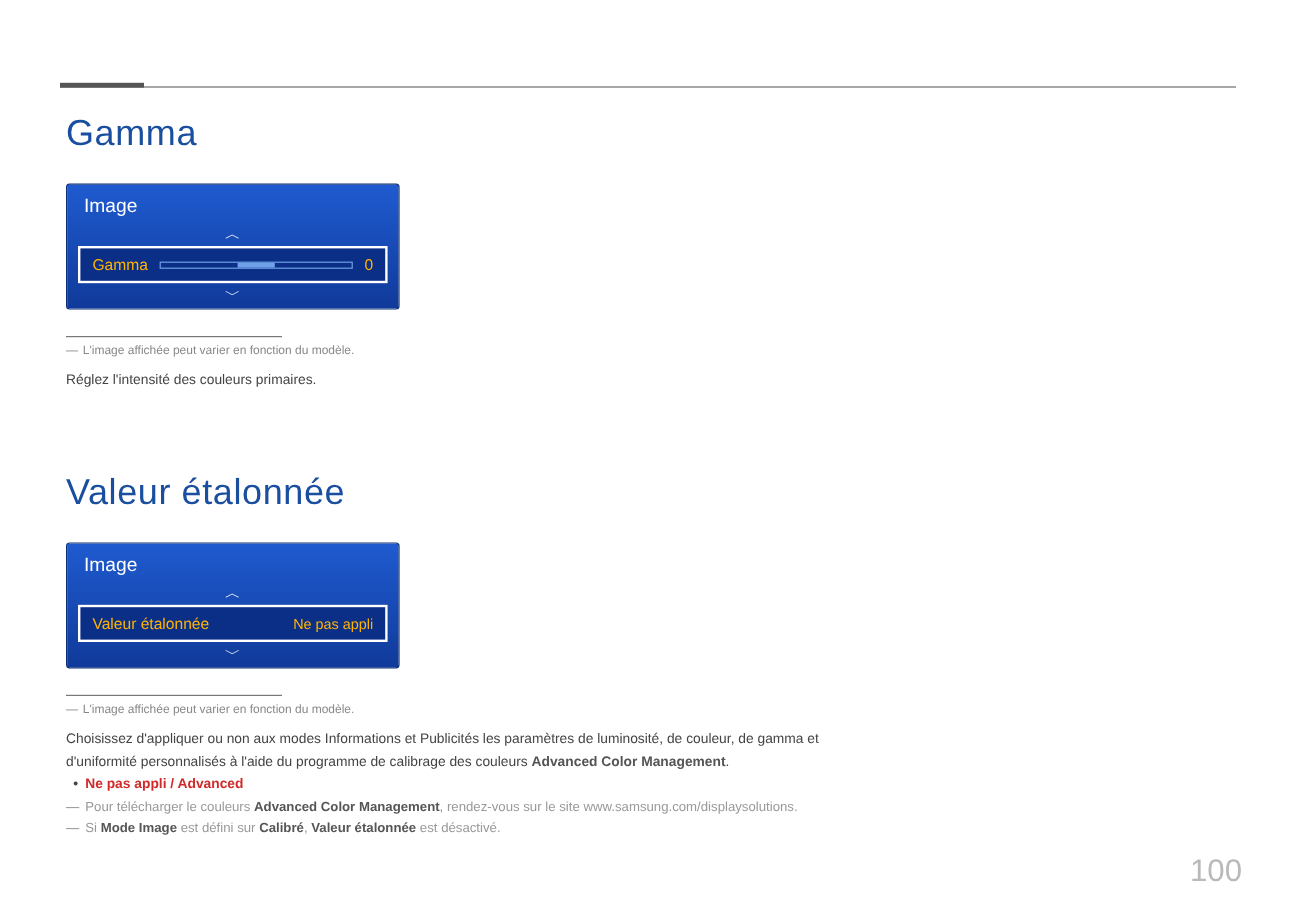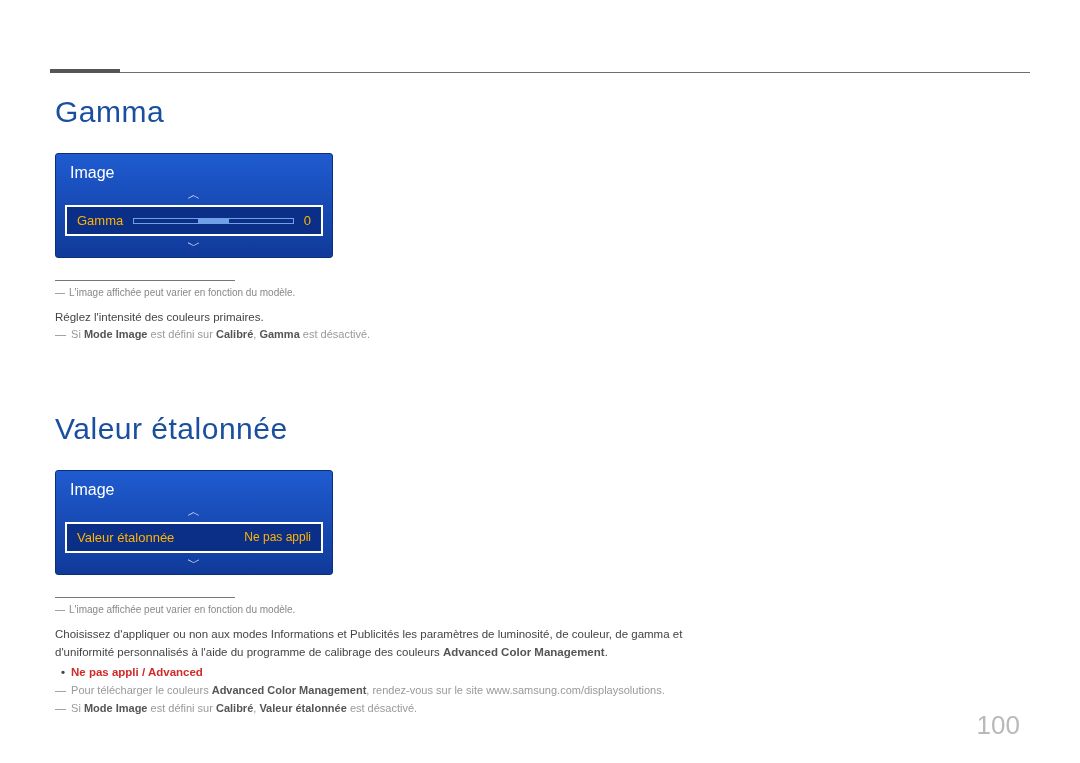--- a/index.html
+++ b/index.html
@@ -120,21 +120,21 @@
   .desc .dash { color: #888; margin-right: 2px; }
   .desc .bold { font-weight: 700; color: #555; }
   .desc .bullet {
     display: flex; font-size: 11.5px; color: #d12a2a; font-weight: 700;
     line-height: 1.8;
   }
   .desc .bullet .bul { color: #444; width: 16px; text-align: center; }
   .block2 { margin-top: 68px; }
   .pagenum {
     position: absolute;
-    right: 60px; bottom: 22px;
+    right: 45px; bottom: 22px;
     font-size: 26px;
     font-weight: 300;
     color: #b9b9b9;
     margin-left: 12px;
   }
   .arrow { font-weight: 400; }
 </style>
 </head>
 <body>
 
@@ -162,24 +162,20 @@
       </div>
 
       <div class="footrule"></div>
       <div class="footnote">
         <span class="dash">―</span><span>L'image affichée peut varier en fonction du modèle.</span>
       </div>
     </div>
 
     <div class="rightcol desc">
       <p>Réglez l'intensité des couleurs primaires.</p>
-      <p class="note">
-        <span class="dash">―</span>
-        <span>Si </span><span class="bold">Mode Image</span><span> est défini sur </span><span class="bold">Calibré</span><span>, </span><span class="bold">Gamma</span><span> est désactivé.</span>
-      </p>
     </div>
   </div>
 
   <div class="row block2">
     <div class="leftcol">
       <h1>Valeur étalonnée</h1>
 
 
       <div class="widget">
         <div class="wtitle">Image</div>

